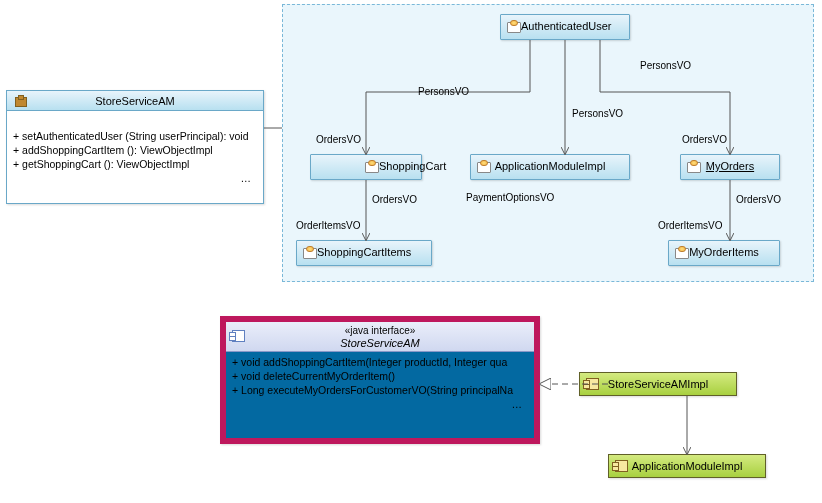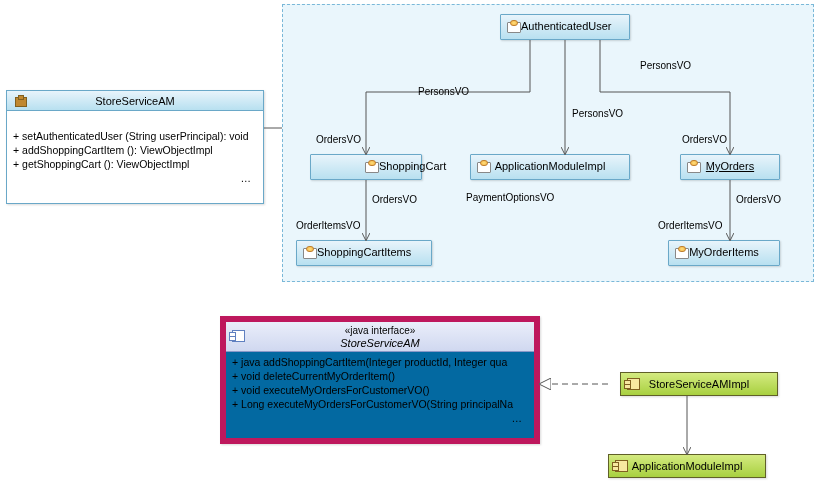--- a/index.html
+++ b/index.html
@@ -303,29 +303,28 @@
 
 <div class="iface-node" style="left:220px; top:316px; width:320px; height:128px;">
   <div class="iface-header" style="height:30px;">
     <span class="iface-icon"></span>
     <span class="iface-header-text">
       <span class="iface-stereo">«java interface»</span>
       <span class="iface-name">StoreServiceAM</span>
     </span>
   </div>
   <div class="iface-body">
-    <div>+ java addShoppingCartItem(Integer productId, Integer qua</div>
+    <div>+ void addShoppingCartItem(Integer productId, Integer qua</div>
     <div>+ void deleteCurrentMyOrderItem()</div>
-    <div>+ void executeMyOrdersForCustomerVO()</div>
     <div>+ Long executeMyOrdersForCustomerVO(String principalNa</div>
     <div class="ellipsis">…</div>
   </div>
 </div>
 
-<div class="green-node" style="left:620px; top:372px; width:158px; height:24px;">
+<div class="green-node" style="left:579px; top:372px; width:158px; height:24px;">
   <span class="class-icon"></span>
   <span class="node-title">StoreServiceAMImpl</span>
 </div>
 
 <div class="green-node" style="left:608px; top:454px; width:158px; height:24px;justify-content:space-between;">
   <span class="class-icon"></span>
   <span class="node-title">ApplicationModuleImpl</span>
 </div>
 
 <svg class="connectors" width="822" height="503">

